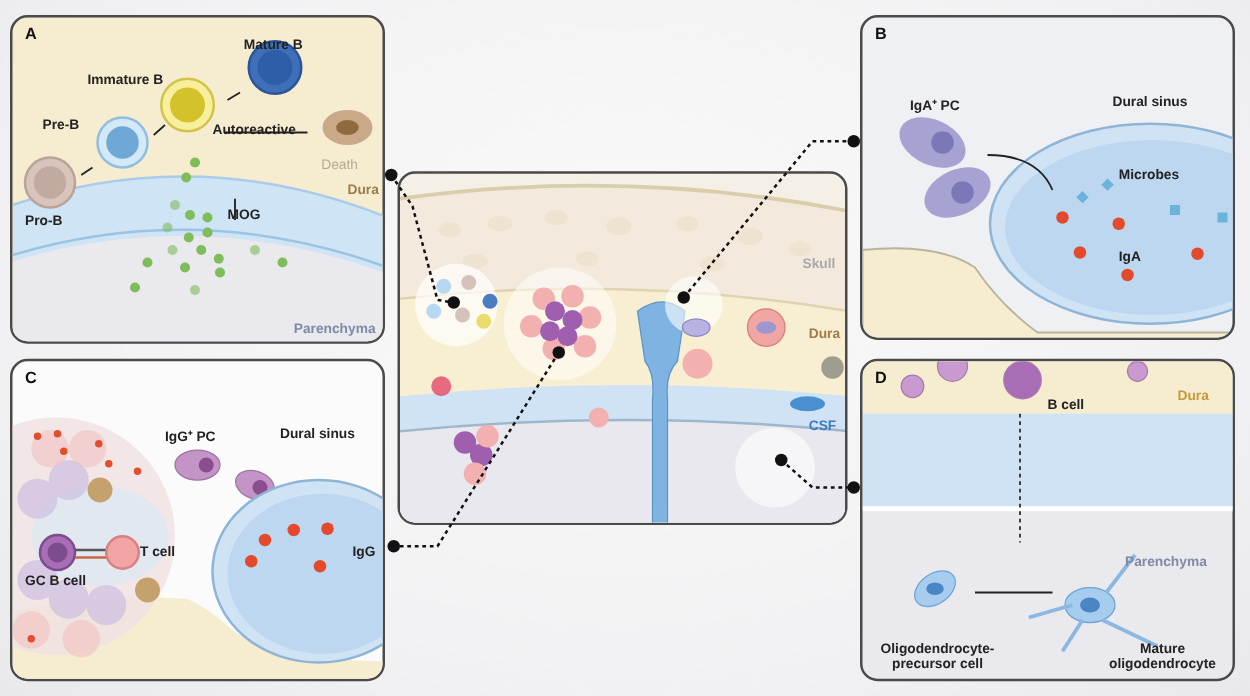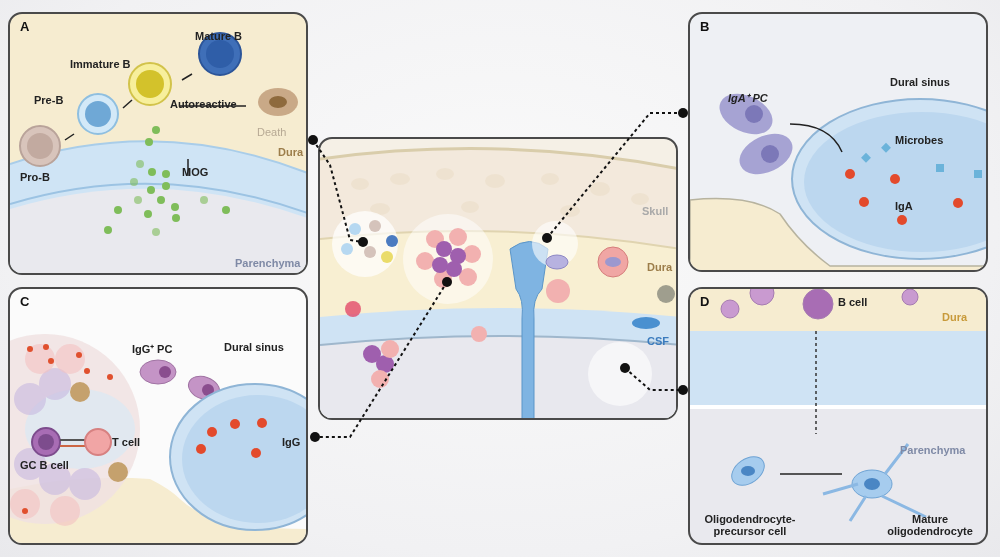--- a/index.html
+++ b/index.html
@@ -101,21 +101,21 @@
       </g>
     <g fill="#e34a2c">
         <circle cx="160" cy="160" r="5"></circle>
         <circle cx="205" cy="165" r="5"></circle>
         <circle cx="174" cy="188" r="5"></circle>
         <circle cx="212" cy="206" r="5"></circle>
         <circle cx="268" cy="189" r="5"></circle>
       </g>
   </svg>
   <div class="plabel" style="left:10px;top:5px;">B</div>
-  <div class="lbl" style="left:38px;top:76px;font-style:italic;">IgA⁺ PC</div>
+  <div class="lbl" style="left:38px;top:62px;">IgA⁺ PC</div>
   <div class="lbl" style="left:200px;top:62px;">Dural sinus</div>
   <div class="lbl" style="left:205px;top:120px;">Microbes</div>
   <div class="lbl" style="left:205px;top:186px;">IgA</div>
 </div>
 
 <div class="panel" style="left:8px;top:287px;width:300px;height:258px;background:#fbfbfb;">
   <svg width="300" height="258">
     <path d="M0 258 L0 200 Q70 185 140 190 Q160 200 170 210 Q200 240 300 240 L300 258 Z" fill="#f6ecd0"></path>
     <circle cx="35" cy="140" r="95" fill="#f0e2e2" opacity=".85"></circle>
     <ellipse cx="70" cy="140" rx="55" ry="40" fill="#dce8f3" opacity=".8"></ellipse>
@@ -195,21 +195,21 @@
         <ellipse cx="58" cy="182" rx="7" ry="5" fill="#4a86c4"></ellipse>
       </g>
     <line x1="90" y1="185" x2="152" y2="185" stroke="#222" stroke-width="1.5"></line>
     <g>
         <ellipse cx="182" cy="195" rx="20" ry="14" fill="#a6ccee" stroke="#6ea3d4"></ellipse>
         <ellipse cx="182" cy="195" rx="8" ry="6" fill="#4a86c4"></ellipse>
       <path d="M195 185 L218 155 M168 195 L133 205 M176 207 L160 232 M192 207 L236 228" stroke="#8bb8e3" stroke-width="3" fill="none"></path>
       </g>
   </svg>
   <div class="plabel" style="left:10px;top:5px;">D</div>
-  <div class="lbl" style="left:148px;top:7px;">B cell</div>
+  <div class="lbl" style="left:148px;top:29px;">B cell</div>
   <div class="tissue" style="left:252px;top:22px;color:#c89a3a;">Dura</div>
   <div class="tissue" style="left:210px;top:155px;color:#7f8aa6;">Parenchyma</div>
   <div class="lbl" style="left:190px;top:224px;text-align:center;width:100px;"><span>Mature</span><br><span>oligodendrocyte</span></div>
   <div class="lbl" style="left:10px;top:224px;text-align:center;width:100px;"><span>Oligodendrocyte-</span><br><span>precursor cell</span></div>
 </div>
 
 <div class="panel" style="left:318px;top:137px;width:360px;height:283px;background:#f5f0e6;">
   <svg width="360" height="283">
     <path d="M0 20 Q180 -5 360 30 L360 283 L0 283 Z" fill="#f3e9dc"></path>
     <path d="M0 20 Q180 -5 360 30" fill="none" stroke="#d9cdab" stroke-width="3"></path>

